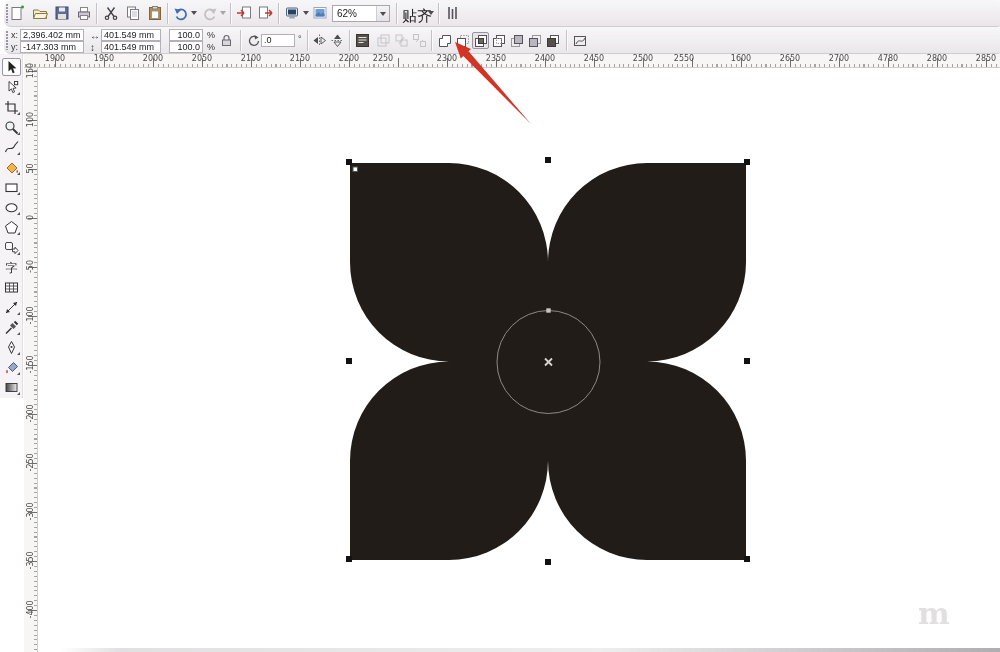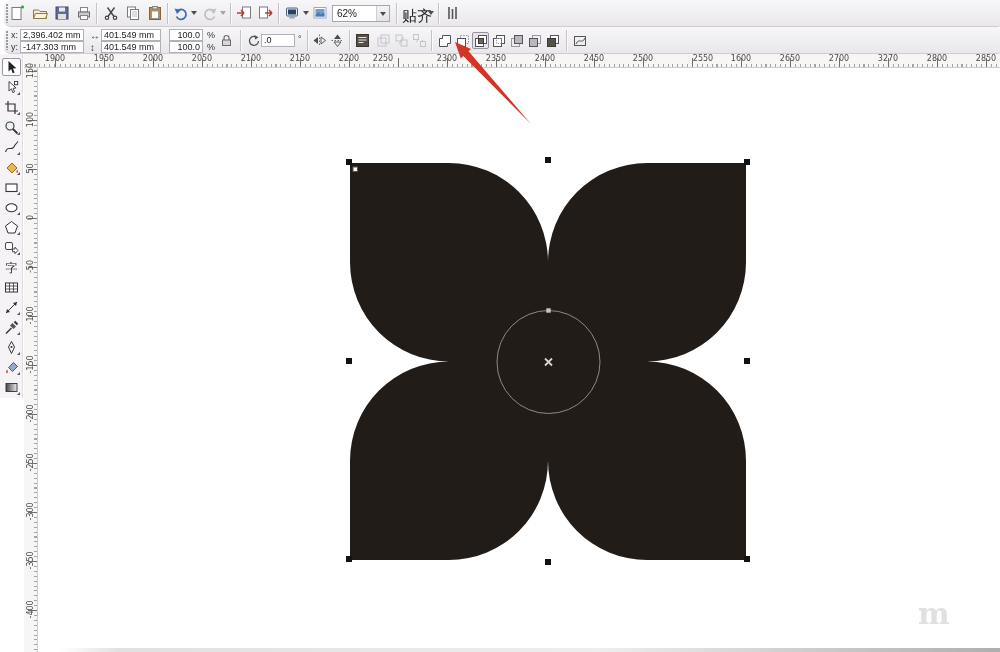--- a/index.html
+++ b/index.html
@@ -479,25 +479,25 @@
         <span class="hlab" style="left: 178px;">2050</span>
         <span class="hlab" style="left: 227px;">2100</span>
         <span class="hlab" style="left: 276px;">2150</span>
         <span class="hlab" style="left: 325px;">2200</span>
         <span class="hlab" style="left: 359px;">2250</span>
         <span class="hlab" style="left: 423px;">2300</span>
         <span class="hlab" style="left: 472px;">2350</span>
         <span class="hlab" style="left: 521px;">2400</span>
         <span class="hlab" style="left: 570px;">2450</span>
         <span class="hlab" style="left: 619px;">2500</span>
-        <span class="hlab" style="left: 679px;">2550</span>
+        <span class="hlab" style="left: 660px;">2550</span>
         <span class="hlab" style="left: 717px;">1600</span>
         <span class="hlab" style="left: 766px;">2650</span>
         <span class="hlab" style="left: 815px;">2700</span>
-        <span class="hlab" style="left: 864px;">3270</span>
+        <span class="hlab" style="left: 864px;">4780</span>
         <span class="hlab" style="left: 913px;">2800</span>
         <span class="hlab" style="left: 962px;">2850</span>
       </div>
   </div>
   <div id="vruler">
     <div id="vruler-labels">
         <span class="vlab" style="top: -2px;">150</span>
         <span class="vlab" style="top: 47px;">100</span>
         <span class="vlab" style="top: 96px;">50</span>
         <span class="vlab" style="top: 145px;">0</span>

